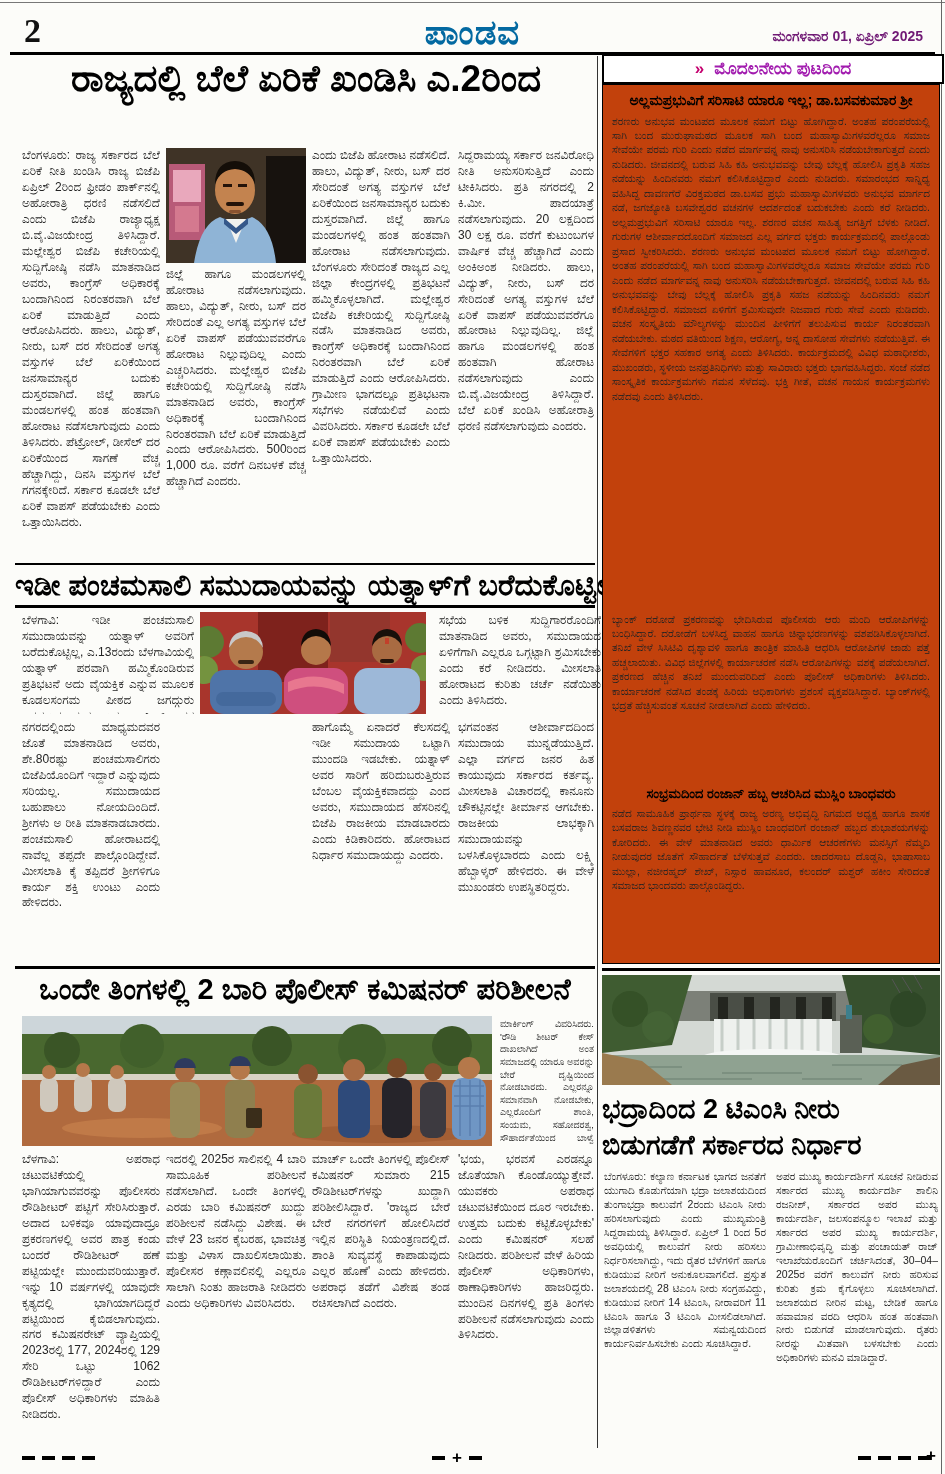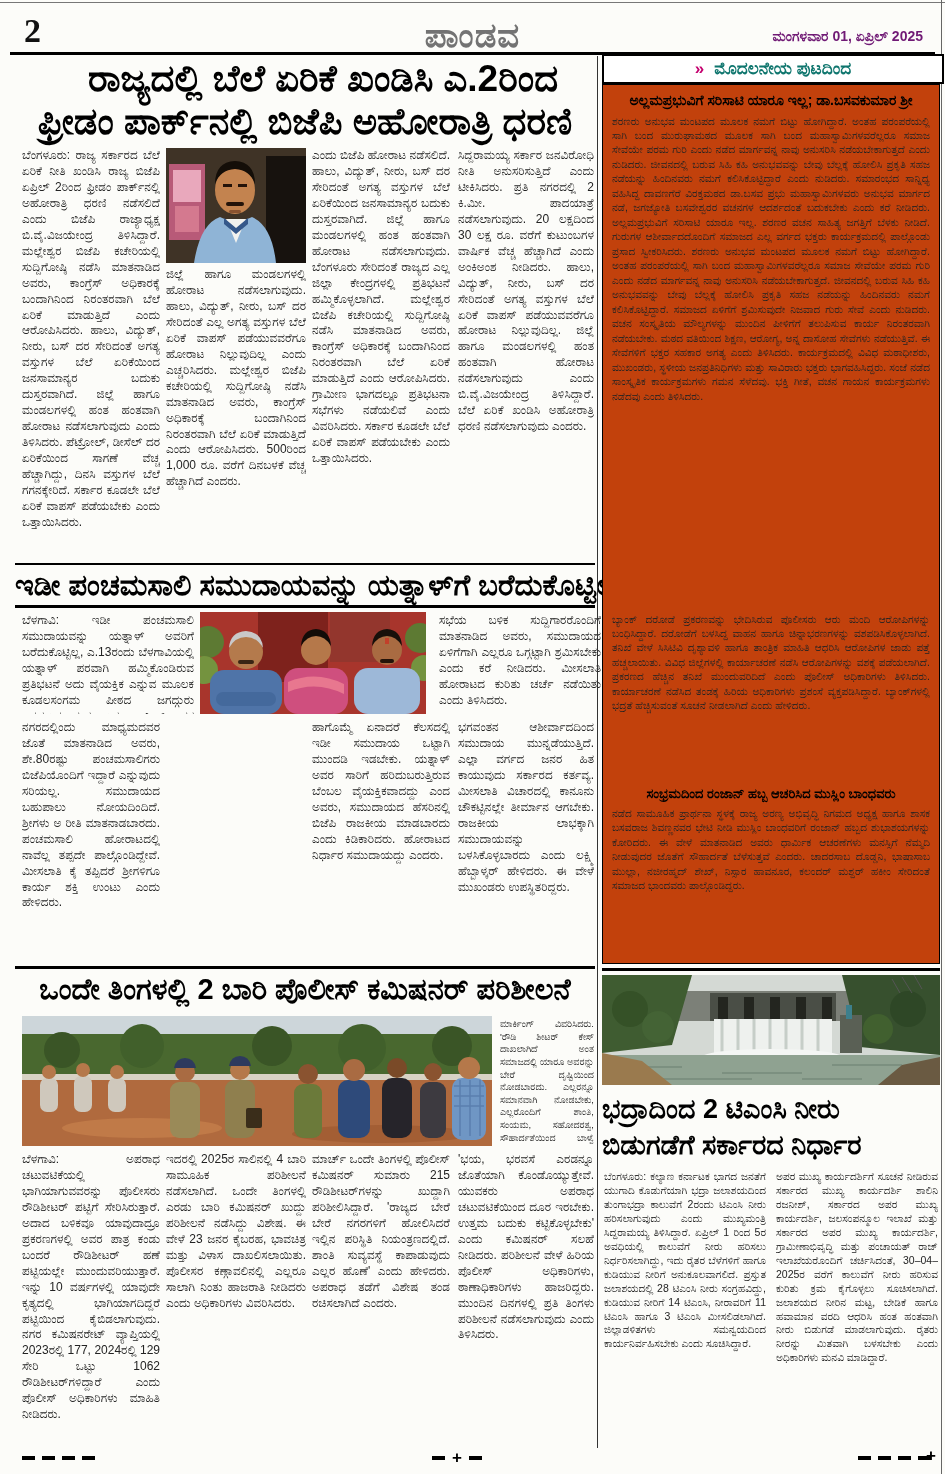--- a/index.html
+++ b/index.html
@@ -1,21 +1,21 @@
 <!DOCTYPE html>
 <html><head>
 <meta charset="utf-8">
 <style>
   html,body{margin:0;padding:0;background:#9a9a9a;}
   .page{position:relative;width:945px;height:1474px;margin:0 auto;background:#fcfcf9;
         font-family:"Liberation Sans",sans-serif;color:#111;overflow:hidden;}
   .abs{position:absolute;}
   .rule{position:absolute;background:#000;}
   .page-number{font-family:"Liberation Serif",serif;font-weight:700;font-size:34px;}
-  .masthead{font-weight:800;font-size:34px;letter-spacing:1px;color:#737373;}
+  .masthead{font-weight:800;font-size:34px;letter-spacing:1px;color:#0369a1;font-family:Liberation Mono, monospace;}
   .dateline{font-weight:700;font-size:14px;color:#701a75;}
   .headline-xl{font-weight:800;font-size:37px;line-height:1.12;color:#000;text-align:center;}
   .headline-l{font-weight:800;font-size:29px;line-height:1.1;color:#000;text-align:center;white-space:nowrap;}
   .headline-m{font-weight:800;font-size:27px;line-height:1.3;color:#000;}
   .col{position:absolute;font-size:12px;line-height:1.33;text-align:justify;overflow:hidden;color:#232323;}
   .rcol-body{font-size:10.5px;line-height:1.38;text-align:justify;overflow:hidden;color:#232323;}
   .subhead{font-weight:800;font-size:14px;line-height:1.25;color:#000;}
   .section-box{position:absolute;border:2px solid #000;display:flex;align-items:center;justify-content:center;gap:10px;background:#fff;}
   .section-label{font-weight:800;font-size:17px;}
   .content-box{position:absolute;border:1px solid #000;background:#c2410c;box-sizing:border-box;padding:7px 9px;}
@@ -32,22 +32,21 @@
 <div class="page">
 
   <div class="rule" style="left:0;top:2px;width:945px;height:1px;background:#777;"></div>
   <div class="rule" style="left:941px;top:0;width:1px;height:1474px;background:#666;"></div>
 
   <div class="abs page-number" style="left:24px;top:12px;">2</div>
   <div class="abs masthead" style="left:0;top:16px;width:945px;text-align:center;">ಪಾಂಡವ</div>
   <div class="abs dateline" style="right:22px;top:28px;">ಮಂಗಳವಾರ 01, ಏಪ್ರಿಲ್ 2025</div>
   <div class="rule" style="left:10px;top:52px;width:925px;height:3px;"></div>
 
-  <div class="abs headline-xl" style="left:33px;top:58px;width:580px;">ರಾಜ್ಯದಲ್ಲಿ ಬೆಲೆ ಏರಿಕೆ ಖಂಡಿಸಿ ಎ.2ರಿಂದ</div>
-  <div class="abs headline-xl" style="left:15px;top:101px;width:580px;">ಫ್ರೀಡಂ ಪಾರ್ಕ್‌ನಲ್ಲಿ ಬಿಜೆಪಿ ಅಹೋರಾತ್ರಿ ಧರಣಿ</div>
+  <div class="abs headline-xl" style="left:16px;top:58px;width:580px;">ರಾಜ್ಯದಲ್ಲಿ ಬೆಲೆ ಏರಿಕೆ ಖಂಡಿಸಿ ಎ.2ರಿಂದ</div>
 
   <div class="col" style="left:22px;top:148px;width:138px;height:414px;">ಬೆಂಗಳೂರು: ರಾಜ್ಯ ಸರ್ಕಾರದ ಬೆಲೆ ಏರಿಕೆ ನೀತಿ ಖಂಡಿಸಿ ರಾಜ್ಯ ಬಿಜೆಪಿ ಏಪ್ರಿಲ್ 2ರಿಂದ ಫ್ರೀಡಂ ಪಾರ್ಕ್‌ನಲ್ಲಿ ಅಹೋರಾತ್ರಿ ಧರಣಿ ನಡೆಸಲಿದೆ ಎಂದು ಬಿಜೆಪಿ ರಾಜ್ಯಾಧ್ಯಕ್ಷ ಬಿ.ವೈ.ವಿಜಯೇಂದ್ರ ತಿಳಿಸಿದ್ದಾರೆ. ಮಲ್ಲೇಶ್ವರ ಬಿಜೆಪಿ ಕಚೇರಿಯಲ್ಲಿ ಸುದ್ದಿಗೋಷ್ಠಿ ನಡೆಸಿ ಮಾತನಾಡಿದ ಅವರು, ಕಾಂಗ್ರೆಸ್ ಅಧಿಕಾರಕ್ಕೆ ಬಂದಾಗಿನಿಂದ ನಿರಂತರವಾಗಿ ಬೆಲೆ ಏರಿಕೆ ಮಾಡುತ್ತಿದೆ ಎಂದು ಆರೋಪಿಸಿದರು. ಹಾಲು, ವಿದ್ಯುತ್, ನೀರು, ಬಸ್ ದರ ಸೇರಿದಂತೆ ಅಗತ್ಯ ವಸ್ತುಗಳ ಬೆಲೆ ಏರಿಕೆಯಿಂದ ಜನಸಾಮಾನ್ಯರ ಬದುಕು ದುಸ್ತರವಾಗಿದೆ. ಜಿಲ್ಲೆ ಹಾಗೂ ಮಂಡಲಗಳಲ್ಲಿ ಹಂತ ಹಂತವಾಗಿ ಹೋರಾಟ ನಡೆಸಲಾಗುವುದು ಎಂದು ತಿಳಿಸಿದರು. ಪೆಟ್ರೋಲ್, ಡೀಸೆಲ್ ದರ ಏರಿಕೆಯಿಂದ ಸಾಗಣೆ ವೆಚ್ಚ ಹೆಚ್ಚಾಗಿದ್ದು, ದಿನಸಿ ವಸ್ತುಗಳ ಬೆಲೆ ಗಗನಕ್ಕೇರಿದೆ. ಸರ್ಕಾರ ಕೂಡಲೇ ಬೆಲೆ ಏರಿಕೆ ವಾಪಸ್ ಪಡೆಯಬೇಕು ಎಂದು ಒತ್ತಾಯಿಸಿದರು.</div>
 
   <div class="abs" style="left:166px;top:148px;width:140px;height:414px;">
     <div class="photo" style="position:relative;width:140px;height:115px;">
       <svg width="140" height="115" viewBox="0 0 140 115">
         <rect width="140" height="115" fill="#3f3326"></rect>
         <rect x="3" y="16" width="36" height="76" fill="#b85a78"></rect>
         <rect x="7" y="22" width="28" height="32" fill="#e9a8bc"></rect>
         <rect x="9" y="58" width="24" height="26" fill="#d4798f"></rect>
@@ -165,21 +164,21 @@
 
   <div class="col" style="left:22px;top:1152px;width:138px;height:294px;">ಬೆಳಗಾವಿ: ಅಪರಾಧ ಚಟುವಟಿಕೆಯಲ್ಲಿ ಭಾಗಿಯಾಗುವವರನ್ನು ಪೊಲೀಸರು ರೌಡಿಶೀಟರ್ ಪಟ್ಟಿಗೆ ಸೇರಿಸಿರುತ್ತಾರೆ. ಅದಾದ ಬಳಿಕವೂ ಯಾವುದಾದ್ರೂ ಪ್ರಕರಣಗಳಲ್ಲಿ ಅವರ ಪಾತ್ರ ಕಂಡು ಬಂದರೆ ರೌಡಿಶೀಟರ್ ಹಣೆ ಪಟ್ಟಿಯಲ್ಲೇ ಮುಂದುವರಿಯುತ್ತಾರೆ. ಇನ್ನು 10 ವರ್ಷಗಳಲ್ಲಿ ಯಾವುದೇ ಕೃತ್ಯದಲ್ಲಿ ಭಾಗಿಯಾಗದಿದ್ದರೆ ಪಟ್ಟಿಯಿಂದ ಕೈಬಿಡಲಾಗುವುದು. ನಗರ ಕಮಿಷನರೇಟ್ ವ್ಯಾಪ್ತಿಯಲ್ಲಿ 2023ರಲ್ಲಿ 177, 2024ರಲ್ಲಿ 129 ಸೇರಿ ಒಟ್ಟು 1062 ರೌಡಿಶೀಟರ್‌ಗಳಿದ್ದಾರೆ ಎಂದು ಪೊಲೀಸ್ ಅಧಿಕಾರಿಗಳು ಮಾಹಿತಿ ನೀಡಿದರು.</div>
   <div class="col" style="left:166px;top:1152px;width:140px;height:294px;">ಇದರಲ್ಲಿ 2025ರ ಸಾಲಿನಲ್ಲಿ 4 ಬಾರಿ ಸಾಮೂಹಿಕ ಪರಿಶೀಲನೆ ನಡೆಸಲಾಗಿದೆ. ಒಂದೇ ತಿಂಗಳಲ್ಲಿ ಎರಡು ಬಾರಿ ಕಮಿಷನರ್ ಖುದ್ದು ಪರಿಶೀಲನೆ ನಡೆಸಿದ್ದು ವಿಶೇಷ. ಈ ವೇಳೆ 23 ಜನರ ಕೈಬರಹ, ಭಾವಚಿತ್ರ ಮತ್ತು ವಿಳಾಸ ದಾಖಲಿಸಲಾಯಿತು. ಪೊಲೀಸರ ಕಣ್ಗಾವಲಿನಲ್ಲಿ ಎಲ್ಲರೂ ಸಾಲಾಗಿ ನಿಂತು ಹಾಜರಾತಿ ನೀಡಿದರು ಎಂದು ಅಧಿಕಾರಿಗಳು ವಿವರಿಸಿದರು.</div>
   <div class="col" style="left:312px;top:1152px;width:138px;height:294px;">ಮಾರ್ಚ್ ಒಂದೇ ತಿಂಗಳಲ್ಲಿ ಪೊಲೀಸ್ ಕಮಿಷನರ್ ಸುಮಾರು 215 ರೌಡಿಶೀಟರ್‌ಗಳನ್ನು ಖುದ್ದಾಗಿ ಪರಿಶೀಲಿಸಿದ್ದಾರೆ. 'ರಾಜ್ಯದ ಬೇರೆ ಬೇರೆ ನಗರಗಳಿಗೆ ಹೋಲಿಸಿದರೆ ಇಲ್ಲಿನ ಪರಿಸ್ಥಿತಿ ನಿಯಂತ್ರಣದಲ್ಲಿದೆ. ಶಾಂತಿ ಸುವ್ಯವಸ್ಥೆ ಕಾಪಾಡುವುದು ಎಲ್ಲರ ಹೊಣೆ' ಎಂದು ಹೇಳಿದರು. ಅಪರಾಧ ತಡೆಗೆ ವಿಶೇಷ ತಂಡ ರಚಿಸಲಾಗಿದೆ ಎಂದರು.</div>
   <div class="col" style="left:458px;top:1152px;width:136px;height:294px;">'ಭಯ, ಭರವಸೆ ಎರಡನ್ನೂ ಜೊತೆಯಾಗಿ ಕೊಂಡೊಯ್ಯುತ್ತೇವೆ. ಯುವಕರು ಅಪರಾಧ ಚಟುವಟಿಕೆಯಿಂದ ದೂರ ಇರಬೇಕು. ಉತ್ತಮ ಬದುಕು ಕಟ್ಟಿಕೊಳ್ಳಬೇಕು' ಎಂದು ಕಮಿಷನರ್ ಸಲಹೆ ನೀಡಿದರು. ಪರಿಶೀಲನೆ ವೇಳೆ ಹಿರಿಯ ಪೊಲೀಸ್ ಅಧಿಕಾರಿಗಳು, ಠಾಣಾಧಿಕಾರಿಗಳು ಹಾಜರಿದ್ದರು. ಮುಂದಿನ ದಿನಗಳಲ್ಲಿ ಪ್ರತಿ ತಿಂಗಳು ಪರಿಶೀಲನೆ ನಡೆಸಲಾಗುವುದು ಎಂದು ತಿಳಿಸಿದರು.</div>
 
   <div class="rule" style="left:597px;top:56px;width:1px;height:1392px;background:#333;"></div>
 
   <div class="section-box" style="left:602px;top:54px;width:338px;height:26px;">
     <span class="section-label" style="color:#c4006e;">»</span>
-    <span class="section-label" style="color:#0f766e;">ಮೊದಲನೇಯ ಪುಟದಿಂದ</span>
+    <span class="section-label" style="color:#a21caf;">ಮೊದಲನೇಯ ಪುಟದಿಂದ</span>
   </div>
 
   <div class="content-box" style="left:602px;top:84px;width:338px;height:880px;">
     <div class="subhead" style="text-align:center;margin-bottom:4px;">ಅಲ್ಲಮಪ್ರಭುವಿಗೆ ಸರಿಸಾಟಿ ಯಾರೂ ಇಲ್ಲ; ಡಾ.ಬಸವಕುಮಾರ ಶ್ರೀ</div>
     <div class="rcol-body" style="height:498px;">ಶರಣರು ಅನುಭವ ಮಂಟಪದ ಮೂಲಕ ನಮಗೆ ಬಿಟ್ಟು ಹೋಗಿದ್ದಾರೆ. ಅಂತಹ ಪರಂಪರೆಯಲ್ಲಿ ಸಾಗಿ ಬಂದ ಮುರುಘಾಮಠದ ಮೂಲಕ ಸಾಗಿ ಬಂದ ಮಹಾಸ್ವಾಮಿಗಳವರೆಲ್ಲರೂ ಸಮಾಜ ಸೇವೆಯೇ ಪರಮ ಗುರಿ ಎಂದು ನಡೆದ ಮಾರ್ಗವನ್ನ ನಾವು ಅನುಸರಿಸಿ ನಡೆಯಬೇಕಾಗುತ್ತದೆ ಎಂದು ನುಡಿದರು. ಜೀವನದಲ್ಲಿ ಬರುವ ಸಿಹಿ ಕಹಿ ಅನುಭವವನ್ನು ಬೇವು ಬೆಲ್ಲಕ್ಕೆ ಹೋಲಿಸಿ ಪ್ರಕೃತಿ ಸಹಜ ನಡೆಯನ್ನು ಹಿಂದಿನವರು ನಮಗೆ ಕಲಿಸಿಕೊಟ್ಟಿದ್ದಾರೆ ಎಂದು ನುಡಿದರು. ಸಮಾರಂಭದ ಸಾನ್ನಿಧ್ಯ ವಹಿಸಿದ್ದ ದಾವಣಗೆರೆ ವಿರಕ್ತಮಠದ ಡಾ.ಬಸವ ಪ್ರಭು ಮಹಾಸ್ವಾಮಿಗಳವರು ಅನುಭವ ಮಾರ್ಗದ ನಡೆ, ಜಗಜ್ಯೋತಿ ಬಸವೇಶ್ವರರ ವಚನಗಳ ಆದರ್ಶದಂತೆ ಬದುಕಬೇಕು ಎಂದು ಕರೆ ನೀಡಿದರು. ಅಲ್ಲಮಪ್ರಭುವಿಗೆ ಸರಿಸಾಟಿ ಯಾರೂ ಇಲ್ಲ. ಶರಣರ ವಚನ ಸಾಹಿತ್ಯ ಜಗತ್ತಿಗೆ ಬೆಳಕು ನೀಡಿದೆ. ಗುರುಗಳ ಆಶೀರ್ವಾದದೊಂದಿಗೆ ಸಮಾಜದ ಎಲ್ಲ ವರ್ಗದ ಭಕ್ತರು ಕಾರ್ಯಕ್ರಮದಲ್ಲಿ ಪಾಲ್ಗೊಂಡು ಪ್ರಸಾದ ಸ್ವೀಕರಿಸಿದರು. ಶರಣರು ಅನುಭವ ಮಂಟಪದ ಮೂಲಕ ನಮಗೆ ಬಿಟ್ಟು ಹೋಗಿದ್ದಾರೆ. ಅಂತಹ ಪರಂಪರೆಯಲ್ಲಿ ಸಾಗಿ ಬಂದ ಮಹಾಸ್ವಾಮಿಗಳವರೆಲ್ಲರೂ ಸಮಾಜ ಸೇವೆಯೇ ಪರಮ ಗುರಿ ಎಂದು ನಡೆದ ಮಾರ್ಗವನ್ನ ನಾವು ಅನುಸರಿಸಿ ನಡೆಯಬೇಕಾಗುತ್ತದೆ. ಜೀವನದಲ್ಲಿ ಬರುವ ಸಿಹಿ ಕಹಿ ಅನುಭವವನ್ನು ಬೇವು ಬೆಲ್ಲಕ್ಕೆ ಹೋಲಿಸಿ ಪ್ರಕೃತಿ ಸಹಜ ನಡೆಯನ್ನು ಹಿಂದಿನವರು ನಮಗೆ ಕಲಿಸಿಕೊಟ್ಟಿದ್ದಾರೆ. ಸಮಾಜದ ಏಳಿಗೆಗೆ ಶ್ರಮಿಸುವುದೇ ನಿಜವಾದ ಗುರು ಸೇವೆ ಎಂದು ನುಡಿದರು. ವಚನ ಸಂಸ್ಕೃತಿಯ ಮೌಲ್ಯಗಳನ್ನು ಮುಂದಿನ ಪೀಳಿಗೆಗೆ ತಲುಪಿಸುವ ಕಾರ್ಯ ನಿರಂತರವಾಗಿ ನಡೆಯಬೇಕು. ಮಠದ ವತಿಯಿಂದ ಶಿಕ್ಷಣ, ಆರೋಗ್ಯ, ಅನ್ನ ದಾಸೋಹ ಸೇವೆಗಳು ನಡೆಯುತ್ತಿವೆ. ಈ ಸೇವೆಗಳಿಗೆ ಭಕ್ತರ ಸಹಕಾರ ಅಗತ್ಯ ಎಂದು ತಿಳಿಸಿದರು. ಕಾರ್ಯಕ್ರಮದಲ್ಲಿ ವಿವಿಧ ಮಠಾಧೀಶರು, ಮುಖಂಡರು, ಸ್ಥಳೀಯ ಜನಪ್ರತಿನಿಧಿಗಳು ಮತ್ತು ಸಾವಿರಾರು ಭಕ್ತರು ಭಾಗವಹಿಸಿದ್ದರು. ಸಂಜೆ ನಡೆದ ಸಾಂಸ್ಕೃತಿಕ ಕಾರ್ಯಕ್ರಮಗಳು ಗಮನ ಸೆಳೆದವು. ಭಕ್ತಿ ಗೀತೆ, ವಚನ ಗಾಯನ ಕಾರ್ಯಕ್ರಮಗಳು ನಡೆದವು ಎಂದು ತಿಳಿಸಿದರು.</div>
     <div class="rcol-body" style="height:168px;">ಬ್ಯಾಂಕ್ ದರೋಡೆ ಪ್ರಕರಣವನ್ನು ಭೇದಿಸಿರುವ ಪೊಲೀಸರು ಆರು ಮಂದಿ ಆರೋಪಿಗಳನ್ನು ಬಂಧಿಸಿದ್ದಾರೆ. ದರೋಡೆಗೆ ಬಳಸಿದ್ದ ವಾಹನ ಹಾಗೂ ಚಿನ್ನಾಭರಣಗಳನ್ನು ವಶಪಡಿಸಿಕೊಳ್ಳಲಾಗಿದೆ. ತನಿಖೆ ವೇಳೆ ಸಿಸಿಟಿವಿ ದೃಶ್ಯಾವಳಿ ಹಾಗೂ ತಾಂತ್ರಿಕ ಮಾಹಿತಿ ಆಧರಿಸಿ ಆರೋಪಿಗಳ ಜಾಡು ಪತ್ತೆ ಹಚ್ಚಲಾಯಿತು. ವಿವಿಧ ಜಿಲ್ಲೆಗಳಲ್ಲಿ ಕಾರ್ಯಾಚರಣೆ ನಡೆಸಿ ಆರೋಪಿಗಳನ್ನು ವಶಕ್ಕೆ ಪಡೆಯಲಾಗಿದೆ. ಪ್ರಕರಣದ ಹೆಚ್ಚಿನ ತನಿಖೆ ಮುಂದುವರಿದಿದೆ ಎಂದು ಪೊಲೀಸ್ ಅಧಿಕಾರಿಗಳು ತಿಳಿಸಿದರು. ಕಾರ್ಯಾಚರಣೆ ನಡೆಸಿದ ತಂಡಕ್ಕೆ ಹಿರಿಯ ಅಧಿಕಾರಿಗಳು ಪ್ರಶಂಸೆ ವ್ಯಕ್ತಪಡಿಸಿದ್ದಾರೆ. ಬ್ಯಾಂಕ್‌ಗಳಲ್ಲಿ ಭದ್ರತೆ ಹೆಚ್ಚಿಸುವಂತೆ ಸೂಚನೆ ನೀಡಲಾಗಿದೆ ಎಂದು ಹೇಳಿದರು.</div>
     <div class="subhead" style="font-size:13px;text-align:center;margin:6px 0 4px;">ಸಂಭ್ರಮದಿಂದ ರಂಜಾನ್ ಹಬ್ಬ ಆಚರಿಸಿದ ಮುಸ್ಲಿಂ ಬಾಂಧವರು</div>
     <div class="rcol-body" style="height:116px;">ನಡೆದ ಸಾಮೂಹಿಕ ಪ್ರಾರ್ಥನಾ ಸ್ಥಳಕ್ಕೆ ರಾಜ್ಯ ಅರಣ್ಯ ಅಭಿವೃದ್ಧಿ ನಿಗಮದ ಅಧ್ಯಕ್ಷ ಹಾಗೂ ಶಾಸಕ ಬಸವರಾಜ ಶಿವಣ್ಣನವರ ಭೇಟಿ ನೀಡಿ ಮುಸ್ಲಿಂ ಬಾಂಧವರಿಗೆ ರಂಜಾನ್ ಹಬ್ಬದ ಶುಭಾಶಯಗಳನ್ನು ಕೋರಿದರು. ಈ ವೇಳೆ ಮಾತನಾಡಿದ ಅವರು ಧಾರ್ಮಿಕ ಆಚರಣೆಗಳು ಮನಸ್ಸಿಗೆ ನೆಮ್ಮದಿ ನೀಡುವುದರ ಜೊತೆಗೆ ಸೌಹಾರ್ದತೆ ಬೆಳೆಸುತ್ತವೆ ಎಂದರು. ಚಾದರಸಾಬ ದೊಡ್ಡನಿ, ಭಾಷಾಸಾಬ ಮುಲ್ಲಾ, ನಜೀರಹ್ಮದ್ ಶೇಖ್, ನಿಸ್ಸಾರ ಹಾವನೂರ, ಕಲಂದರ್ ಮಶ್ದರ್ ಹಕೀಂ ಸೇರಿದಂತೆ ಸಮಾಜದ ಭಾಂದವರು ಪಾಲ್ಗೊಂಡಿದ್ದರು.</div>
   </div>
 

